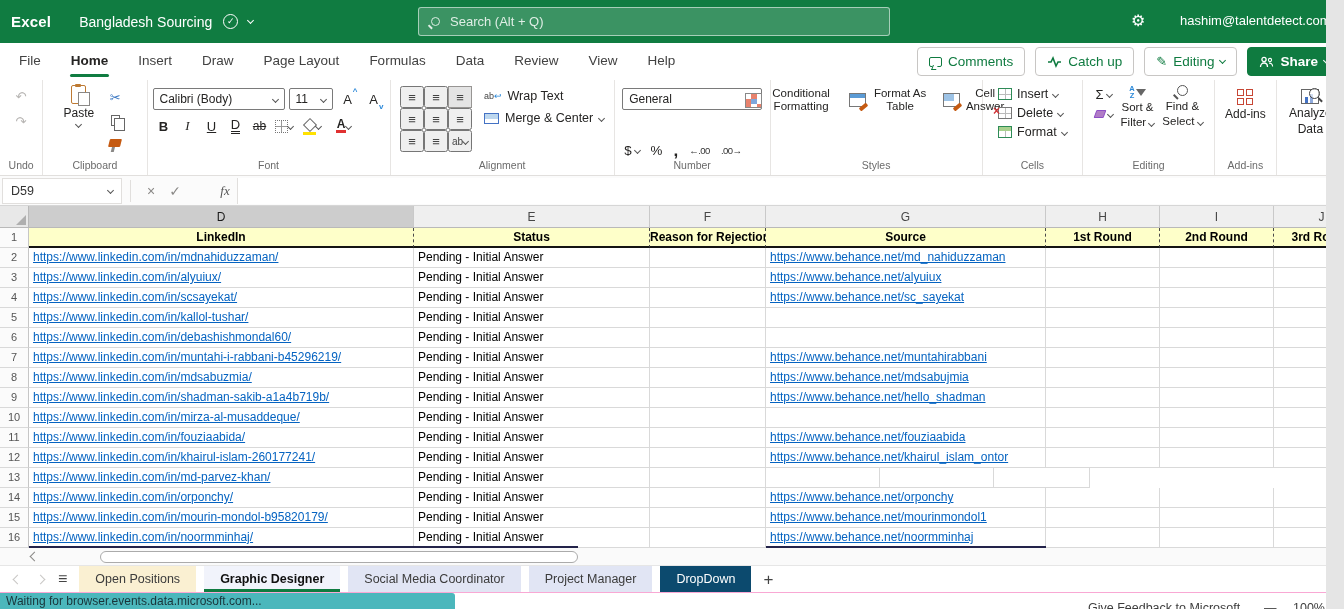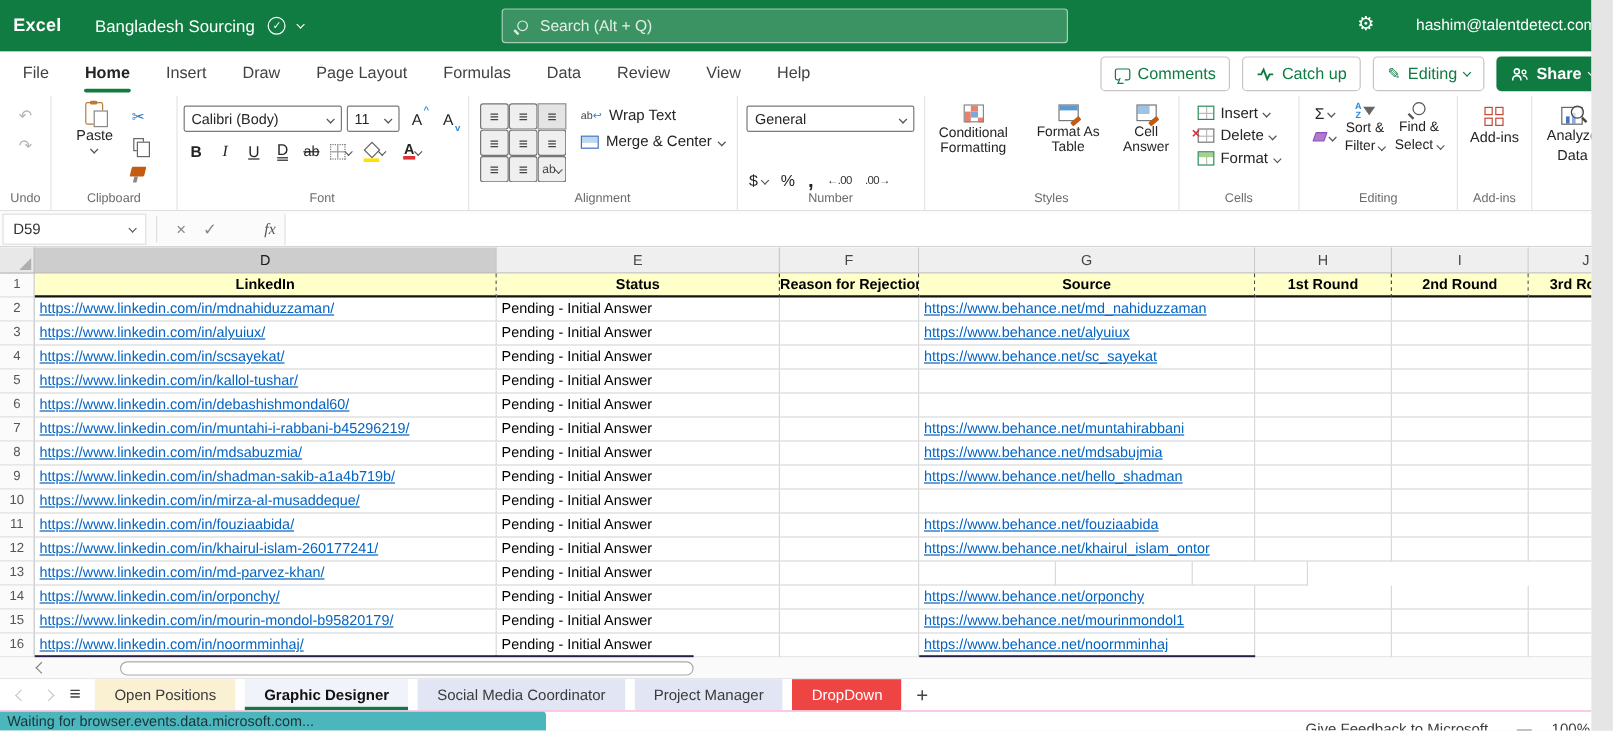--- a/index.html
+++ b/index.html
@@ -86,21 +86,21 @@
   .wrap-icon em { font-style:normal; color:#2B88D8; }
   .merge-icon { width:15px; height:11px; border:1px solid #4472C4; background:linear-gradient(#BDD7EE,#BDD7EE) 0 0/100% 5px no-repeat; }
   
   .num-col { display:flex; flex-direction:column; gap:7px;justify-content:space-between; }
   .num-icons { display:flex; align-items:center; gap:11px; font-size:13px; color:#333; margin-left:2px; }
   .dec { font-size:9.5px; letter-spacing:-.5px; }
   .dec em { font-style:normal; color:#2B88D8; }
   .comma { font-size:17px; font-weight:bold; line-height:10px; }
   
   .styles-row { display:flex; gap:4px; }
-  .stylebtn { display:flex; flex-direction:column; align-items:center; gap:3px; font-size:11.5px; line-height:13px; color:#252423; background:none; border:none; font-family:inherit; text-align:center; padding:0 4px; }
+  .stylebtn { display:flex; flex-direction:row; align-items:center; gap:3px; font-size:11.5px; line-height:13px; color:#252423; background:none; border:none; font-family:inherit; text-align:center; padding:0 4px; }
   .cf-icon { width:17px; height:15px; border:1px solid #888; background:
     linear-gradient(#E8826D,#E8826D) 5px 0/6px 5px no-repeat,
     linear-gradient(#7EA7DC,#7EA7DC) 5px 5px/6px 5px no-repeat,
     linear-gradient(#E8826D,#E8826D) 0 5px/5px 10px no-repeat,
     linear-gradient(#E8826D,#E8826D) 11px 10px/6px 5px no-repeat, #fff; }
   .fat-icon, .cs-icon { width:17px; height:14px; border:1px solid #777; position:relative; background:linear-gradient(#5B9BD5,#5B9BD5) 0 0/100% 4px no-repeat, #fff; }
   .cs-icon { background:linear-gradient(#9DC3E6,#9DC3E6) 0 0/10px 7px no-repeat, #fff; }
   .fat-icon::after, .cs-icon::after { content:""; position:absolute; right:-3px; bottom:-3px; width:9px; height:4px; background:#C55A11; transform:rotate(-40deg); border-radius:1px; }
   
   .cells-col { display:flex; flex-direction:column; gap:5px; margin-top:2px; }
@@ -163,21 +163,21 @@
   
   .sheetbar { position:absolute; top:566px; left:0; width:1344px; height:26px; background:#fff; display:flex; align-items:stretch; }
   .snav { display:flex; align-items:center; gap:16px; margin-left:14px; }
   .snav .sarr { width:7px; height:7px; border-left:1.5px solid #C9C7C5; border-bottom:1.5px solid #C9C7C5; transform:rotate(45deg); }
   .snav .sarr.r { transform:rotate(-135deg); }
   .all-sheets { font-size:16px; color:#444; margin-left:14px; line-height:26px; }
   .sheet-tabs { display:flex; gap:8px; margin-left:12px; }
   .stab { padding:0 16px; line-height:26px; font-size:12.5px; color:#3b3b3b; position:relative; white-space:nowrap; cursor:default; }
   .stab.cream { background:#FAF0D2; }
   .stab.lavender { background:#E1E5F4; }
-  .stab.red { background:#ef4444; color:#fff; }
+  .stab.red { background:#0c4a6e; color:#fff; }
   .stab.active { background:#F1F3FB; font-weight:bold; color:#111; }
   .stab.active::after { content:""; position:absolute; left:0; right:0; bottom:0; height:3px; background:#0F7B40; }
   .add-sheet { margin-left:12px; font-size:17px; color:#444; line-height:25px; background:none; border:none; font-family:inherit; }
 
   
   .statusbar { position:absolute; top:592px; left:0; width:1344px; height:17px; background:#fff; border-top:1px solid #f9a8d4; overflow:hidden; }
   .loading-tip { position:absolute; left:0; top:0; width:455px; height:17px; background:#4BB7BC; color:#19343a; font-size:12px; line-height:16px; padding-left:6px; border-top-right-radius:3px; white-space:nowrap; overflow:hidden; }
   .sb-right { position:absolute; top:8px; font-size:12.5px; color:#3d3d3d; white-space:nowrap; }
 </style>
 </head>

